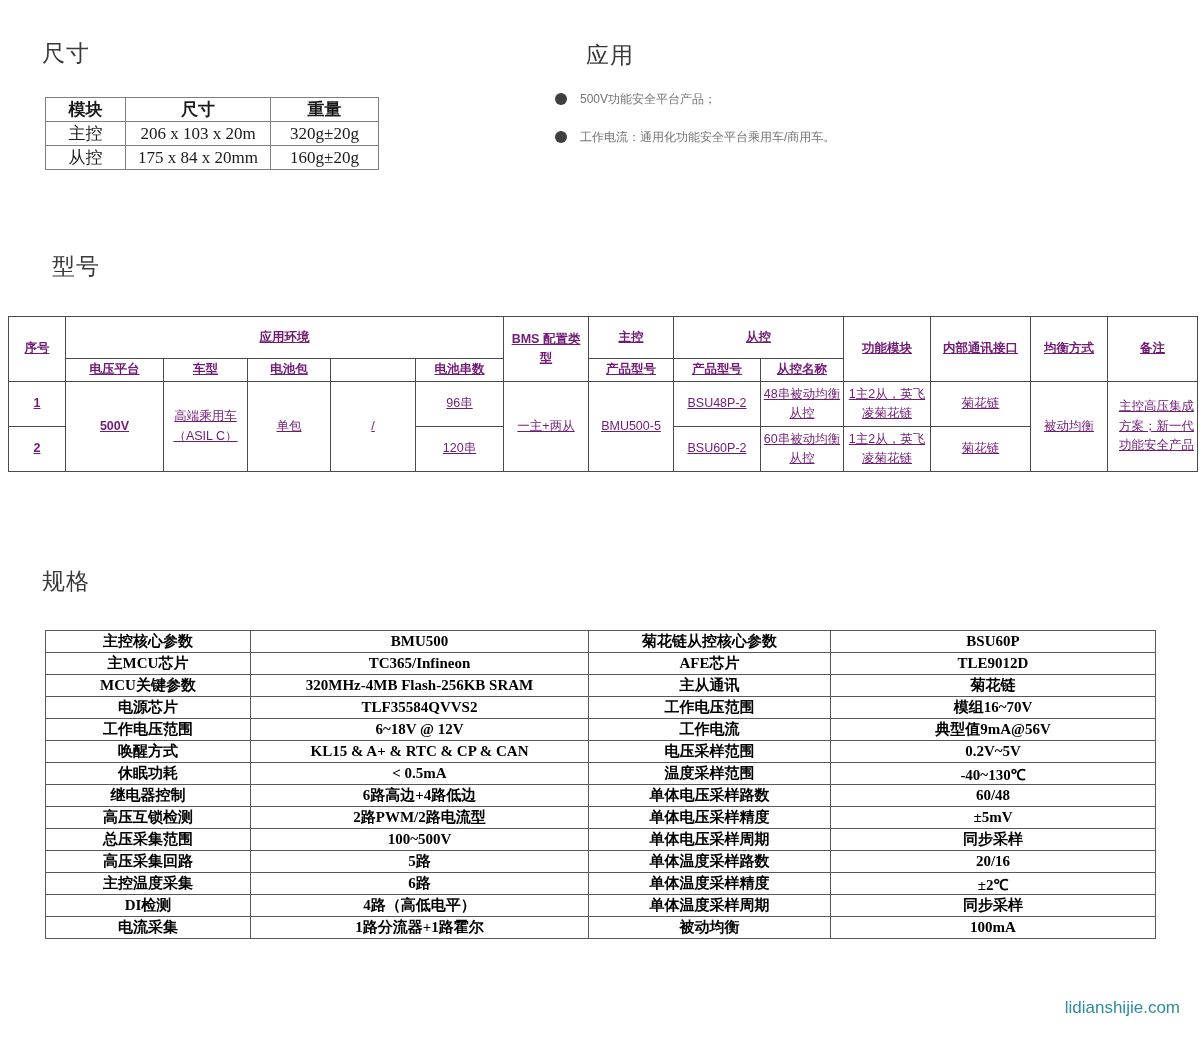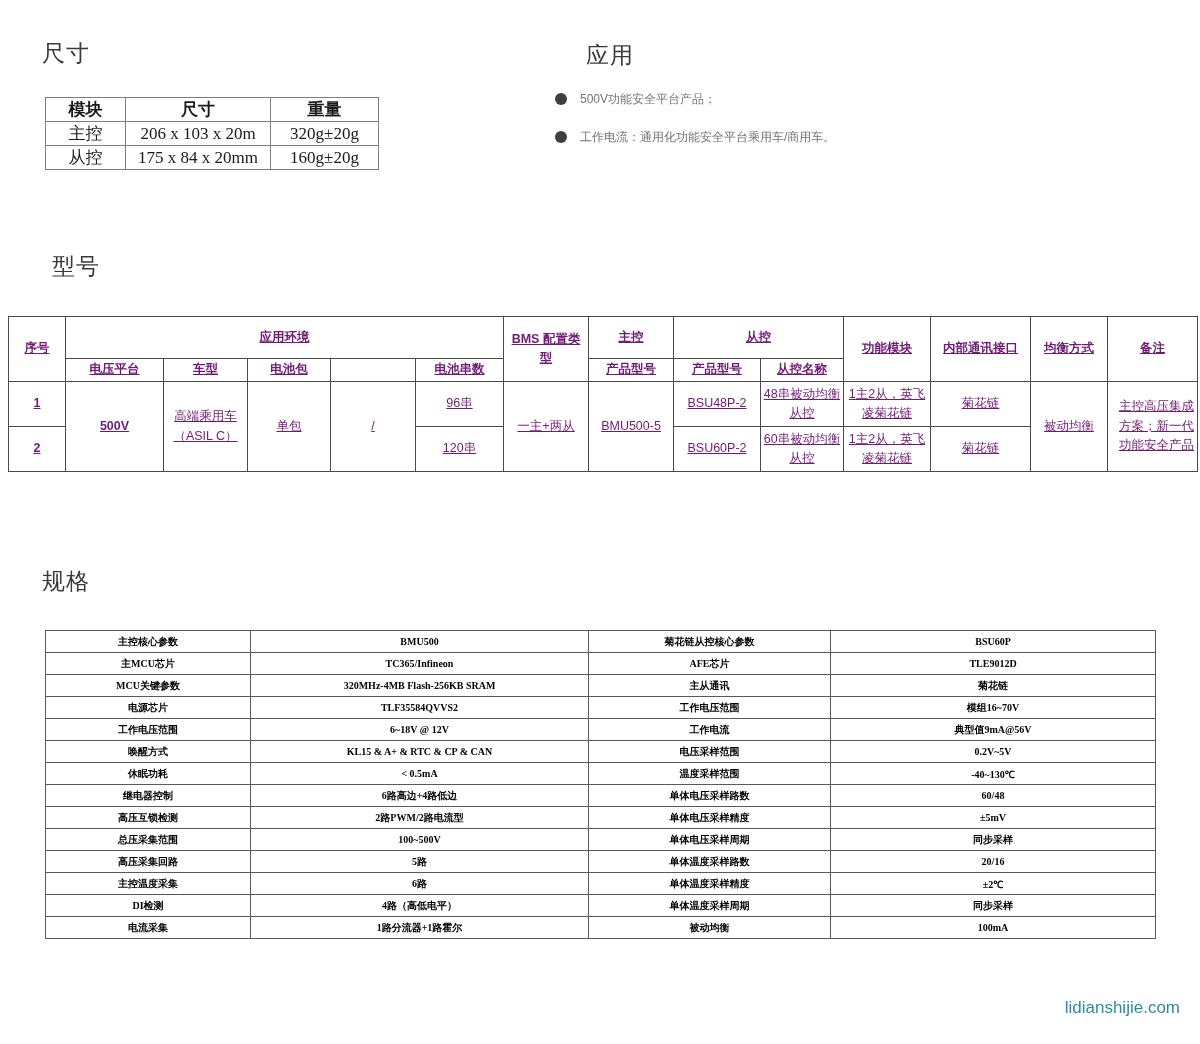--- a/index.html
+++ b/index.html
@@ -33,21 +33,21 @@
   }
   #model-table th,#model-table td{
     border:1px solid #4a4a4a;text-align:center;vertical-align:middle;padding:0 2px;
   }
   #model-table th{font-weight:700;font-size:12.5px;}
   #model-table .bold{font-weight:700;}
   #model-table td.remark-cell{text-align:right;padding:0 3px;}
   
   #spec-table{
     position:absolute;left:45px;top:630px;border-collapse:collapse;table-layout:fixed;
-    font-family:"Liberation Serif",serif;font-size:10px;color:#000;
+    font-family:"Liberation Serif",serif;font-size:15px;color:#000;
   }
   #spec-table th,#spec-table td{
     border:1px solid #595959;text-align:center;padding:0;height:21px;font-weight:700;
   }
   #spec-table th{font-weight:700;}
   
   #footer-link{
     position:absolute;right:20px;top:998px;font-size:17px;color:#2e8ba1;text-decoration:none;padding-left:14px;
   }
 </style>

